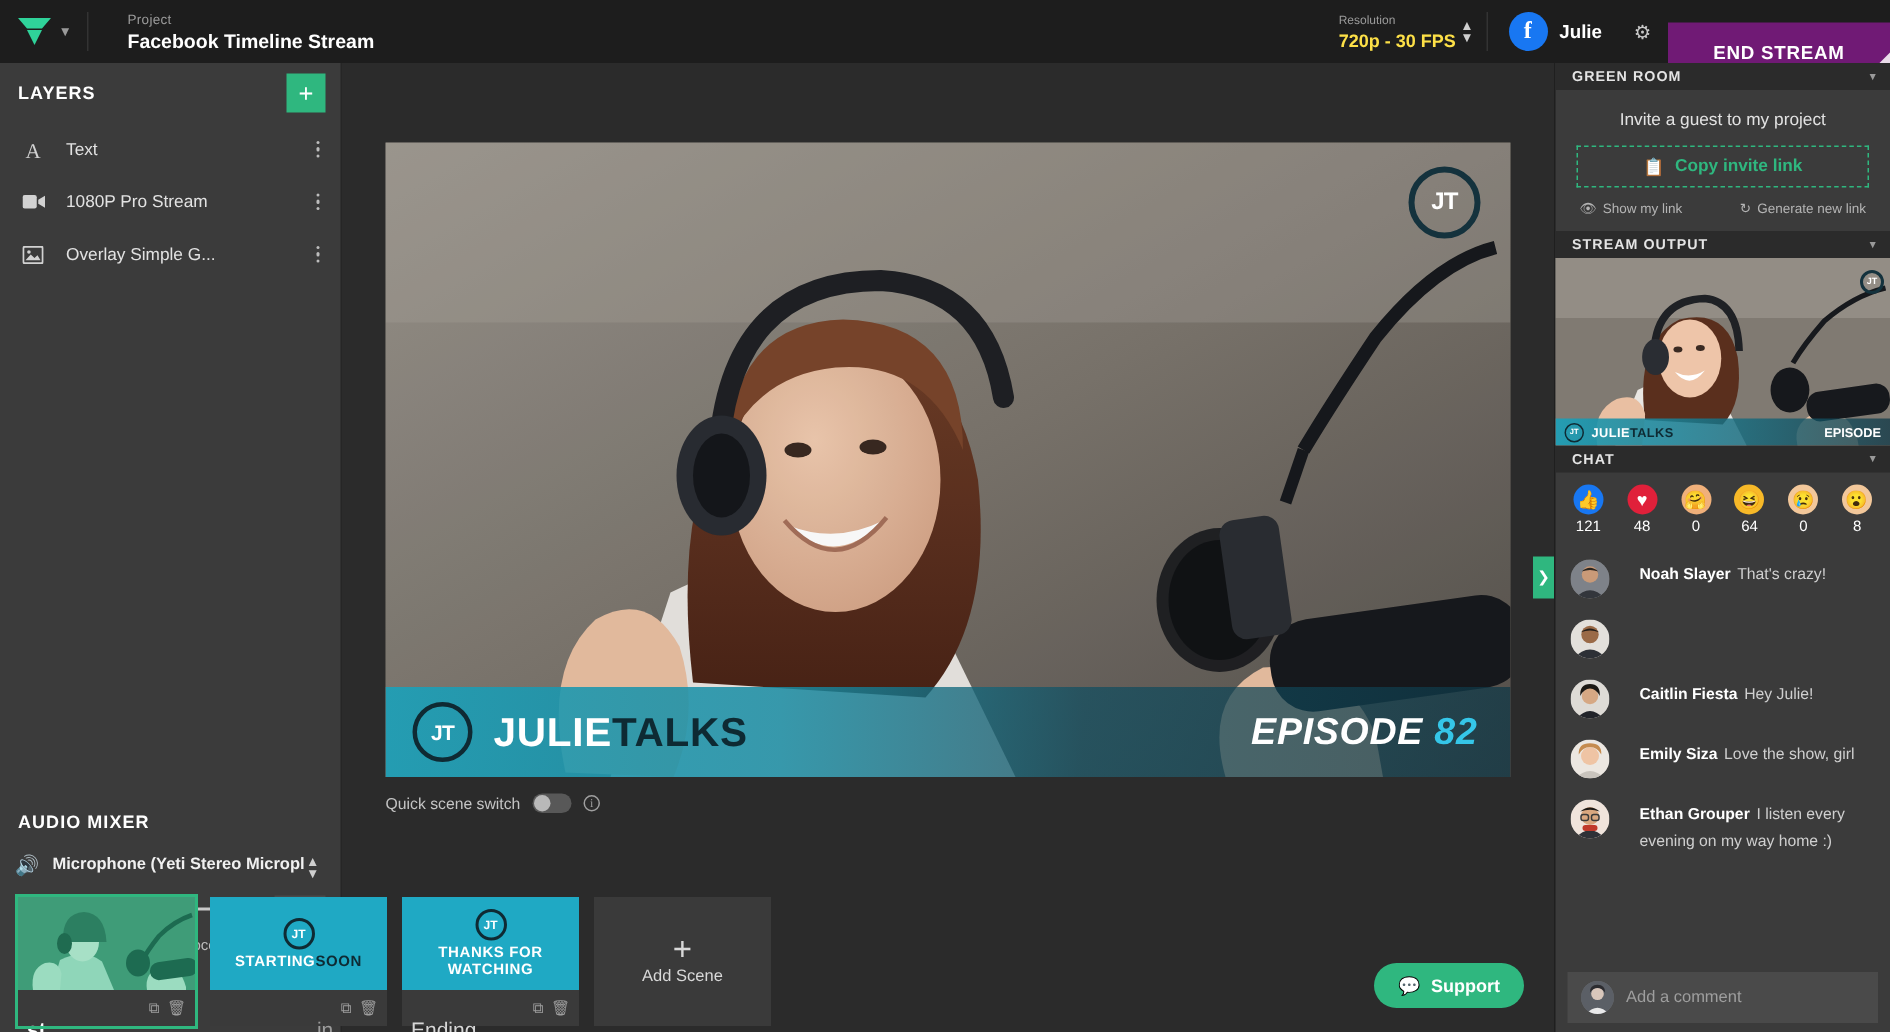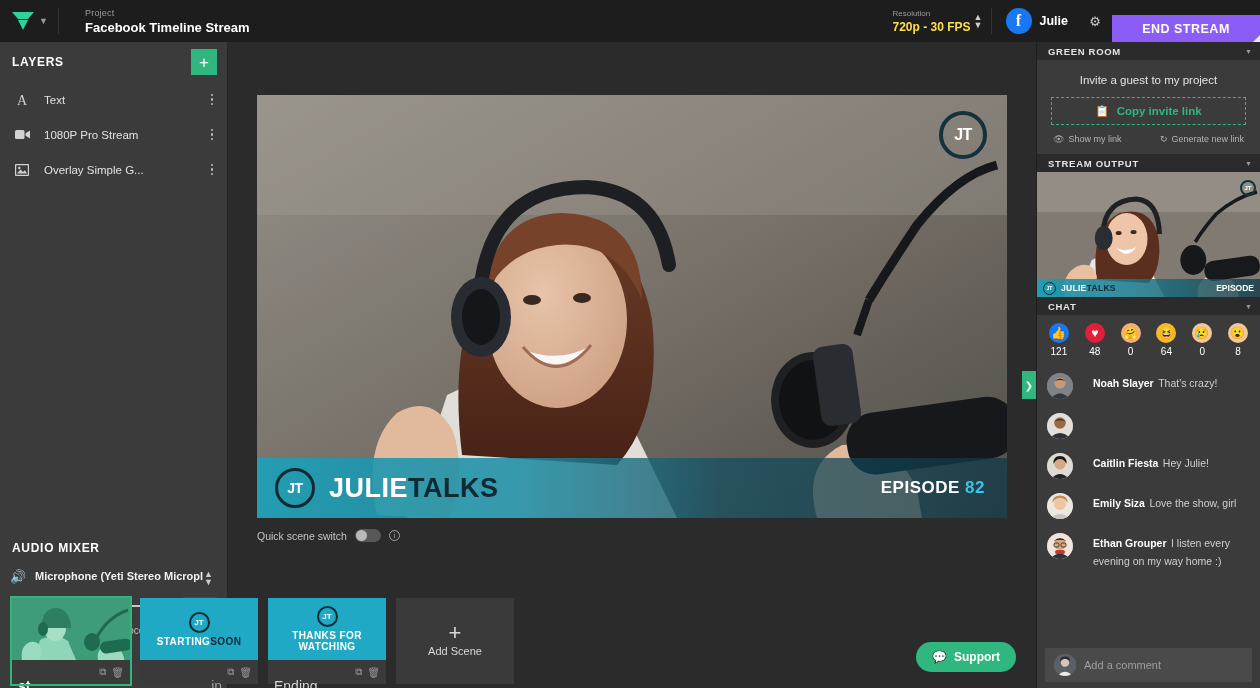--- a/index.html
+++ b/index.html
@@ -27,22 +27,22 @@
   .top-spacer { flex: 1; }
   .res-zone { display: flex; flex-direction: column; justify-content: center; padding: 0 10px 0 0; position: relative; }
   .res-label { font-size: 8px; color: #9b9b9b; line-height: 12px; }
   .res-val { font-size: 12px; font-weight: bold; color: #fde047; line-height: 15px; }
   .res-stepper { position: absolute; right: -2px; top: 50%; transform: translateY(-50%); font-size: 9px; color: #cfcfcf; line-height: 8px; text-align: center; }
   .topdiv { width: 1px; background: #333; margin: 8px 14px 8px 10px; }
   .user-zone { display: flex; align-items: center; gap: 8px; }
   .fb-avatar { width: 26px; height: 26px; border-radius: 50%; background: #1877f2; color: #fff; font-size: 16px; font-weight: bold; font-family: "Liberation Serif", serif; display: flex; align-items: center; justify-content: center; }
   .user-name { font-size: 12.5px; font-weight: bold; color: #fff; }
   .gear-btn { width: 34px; display: flex; align-items: center; justify-content: center; color: #c7c7c7; font-size: 13px; margin-left: 10px; }
-  .end-stream { background: #8b5cf6; color: #fff; font-size: 12.5px; font-weight: bold; letter-spacing: .5px;
-    display: flex; align-items: center; justify-content: center; padding: 0 20px; min-width: 148px; position: relative; margin-top: 15px; }
+  .end-stream { background: #701a75; color: #fff; font-size: 12.5px; font-weight: bold; letter-spacing: .5px;
+    display: flex; align-items: flex-end; justify-content: center; padding: 0 20px; min-width: 148px; position: relative; margin-top: 15px; }
   .end-stream .corner { position: absolute; right: 0; bottom: 0; width: 0; height: 0; border-left: 7px solid transparent; border-bottom: 7px solid #fff; opacity: .85; }
 
   
   .body-row { flex: 1; display: flex; min-height: 0; }
 
   
   .left-panel { width: 228px; background: #3b3b3b; display: flex; flex-direction: column; flex: 0 0 228px; border-right: 1px solid #262626; }
   .panel-head { height: 40px; display: flex; align-items: center; padding: 0 10px 0 12px; gap: 44px; }
   .panel-title { font-size: 12px; font-weight: bold; letter-spacing: .7px; color: #fff; flex: 1; }
   .add-layer-btn { width: 26px; height: 26px; background: #2fb77f; color: #fff; display: flex; align-items: center; justify-content: center; font-size: 17px; line-height: 1; font-weight: 300; }
@@ -79,21 +79,21 @@
     background: linear-gradient(160deg,#8f8a82 0%, #7d776f 38%, #6e6860 62%, #5b5550 100%);
   }
   .ph-photo { position: absolute; inset: 0; }
   .lower-third { position: absolute; left: 0; right: 0; bottom: 0; height: 60px;
     background: linear-gradient(90deg, rgba(29,160,184,.92) 0%, rgba(25,140,163,.85) 35%, rgba(18,78,96,.74) 62%, rgba(14,55,70,.72) 100%);
     display: flex; align-items: center; padding: 0 22px 0 18px; }
   .jt-circle { width: 40px; height: 40px; border-radius: 50%; border: 3.5px solid #0f2a33; display: flex; align-items: center; justify-content: center; color: #fff; font-size: 14px; font-weight: bold; letter-spacing: -.5px; }
   .lt-title { margin-left: 14px; font-size: 27px; font-weight: bold; letter-spacing: .5px; }
   .lt-title .a { color: #ffffff; }
   .lt-title .b { color: #0e2a33; }
-  .lt-right { margin-left: auto; font-size: 17px; font-weight: bold; letter-spacing: .5px; }
+  .lt-right { margin-left: auto; font-size: 25px; font-weight: bold; letter-spacing: .5px; font-style: italic; }
   .lt-right .w { color: #fff; }
   .lt-right .n { color: #35c6e8; }
   .jt-badge-tr { position: absolute; right: 20px; top: 16px; width: 48px; height: 48px; border-radius: 50%; border: 4px solid #14323d; display: flex; align-items: center; justify-content: center; color: #fff; font-size: 16px; font-weight: bold; letter-spacing: -.5px; }
 
   .quick-row { width: 750px; margin: 11px auto 0; display: flex; align-items: center; gap: 8px; }
   .quick-label { font-size: 10.5px; color: #c4c4c4; }
   .toggle { width: 26px; height: 13px; border-radius: 7px; background: #585858; position: relative; }
   .toggle .dot { position: absolute; left: 1px; top: 1px; width: 11px; height: 11px; border-radius: 50%; background: #b9b9b9; }
   .info-i { width: 11px; height: 11px; border-radius: 50%; border: 1px solid #9f9f9f; color: #9f9f9f; font-size: 8px; display: flex; align-items: center; justify-content: center; font-family: "Liberation Serif", serif; }
 

